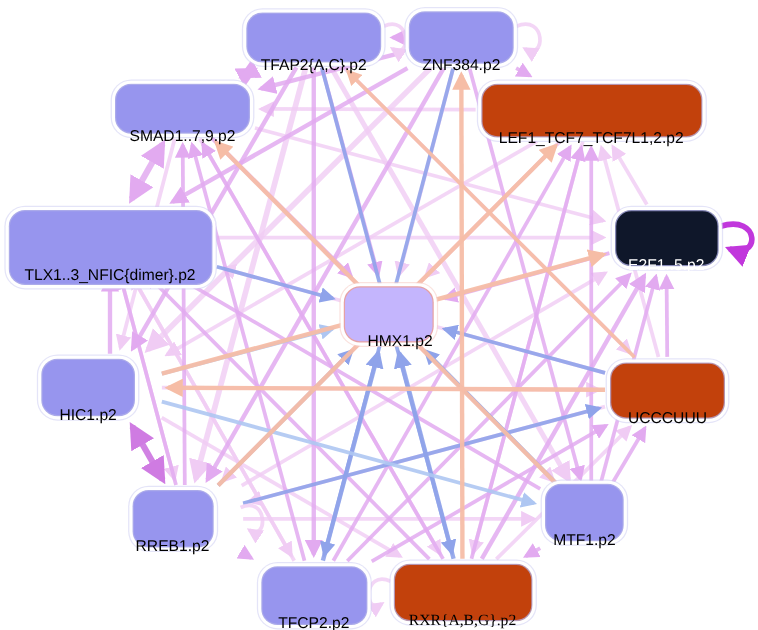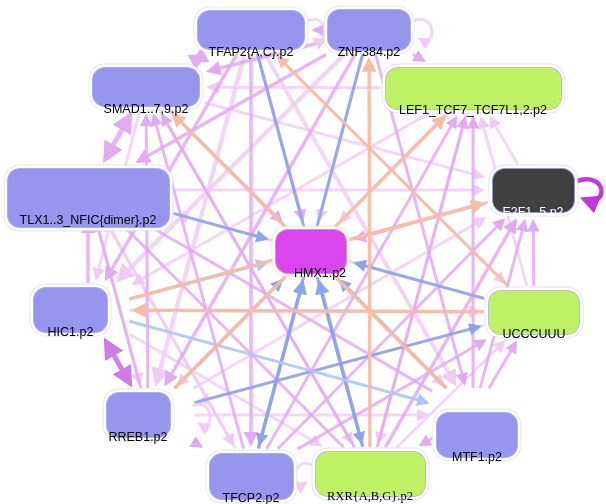--- a/index.html
+++ b/index.html
@@ -8,24 +8,24 @@
   svg#edges{position:absolute;left:0;top:0;}
   #nodes{position:absolute;left:0;top:0;width:100%;height:100%;}
   .node{
     position:absolute;display:flex;align-items:center;justify-content:center;
     box-sizing:border-box;border-radius:13px;padding:2px 6px;
     font-size:12.5px;letter-spacing:0;color:#000;white-space:nowrap;
     background:#9795ee;border:1px solid rgba(178,178,232,.75);
     box-shadow:0 0 0 2.5px #ffffff,0 0 0 3.5px rgba(206,206,242,.55);
     cursor:pointer;
   }
-  .node.light{background:#bef264;}
-  .node.highlight{background:#404040;color:#fff;}
+  .node.light{background:#c2410c;}
+  .node.highlight{background:#0f172a;color:#fff;}
   .node.center{
-    background:#d946ef;border-color:rgba(236,158,148,.85);
+    background:#c4b5fd;border-color:rgba(236,158,148,.85);
     box-shadow:0 0 0 2.5px #ffffff,0 0 0 3.5px rgba(246,206,200,.6);
     padding-left:24px;
   }
   .node span{pointer-events:none;margin-top:44px;}
 </style>
 </head>
 <body>
 
 <div class="canvas">
   <svg id="edges" width="606" height="504" viewBox="0 0 606 504" xmlns="http://www.w3.org/2000/svg">
@@ -158,21 +158,21 @@
       </div>
       <div class="node" style="left: 33px; top: 287px; width: 75px; height: 46px;">
         <span>HIC1.p2</span>
       </div>
       <div class="node light" style="left: 488px; top: 289.5px; width: 92px; height: 45px;">
         <span>UCCCUUU</span>
       </div>
       <div class="node" style="left: 105.5px; top: 392px; width: 65px; height: 46px;">
         <span>RREB1.p2</span>
       </div>
-      <div class="node" style="left: 436px; top: 412px; width: 82px; height: 46px;">
+      <div class="node" style="left: 436px; top: 387px; width: 63px; height: 46px;">
         <span>MTF1.p2</span>
       </div>
       <div class="node" style="left: 208.5px; top: 452.5px; width: 85px; height: 47px;">
         <span>TFCP2.p2</span>
       </div>
       <div class="node light" style="left: 314.5px; top: 451px; width: 111px; height: 46px; font-family: Liberation Serif, serif;">
         <span>RXR{A,B,G}.p2</span>
       </div>
     </div>
 </div>

